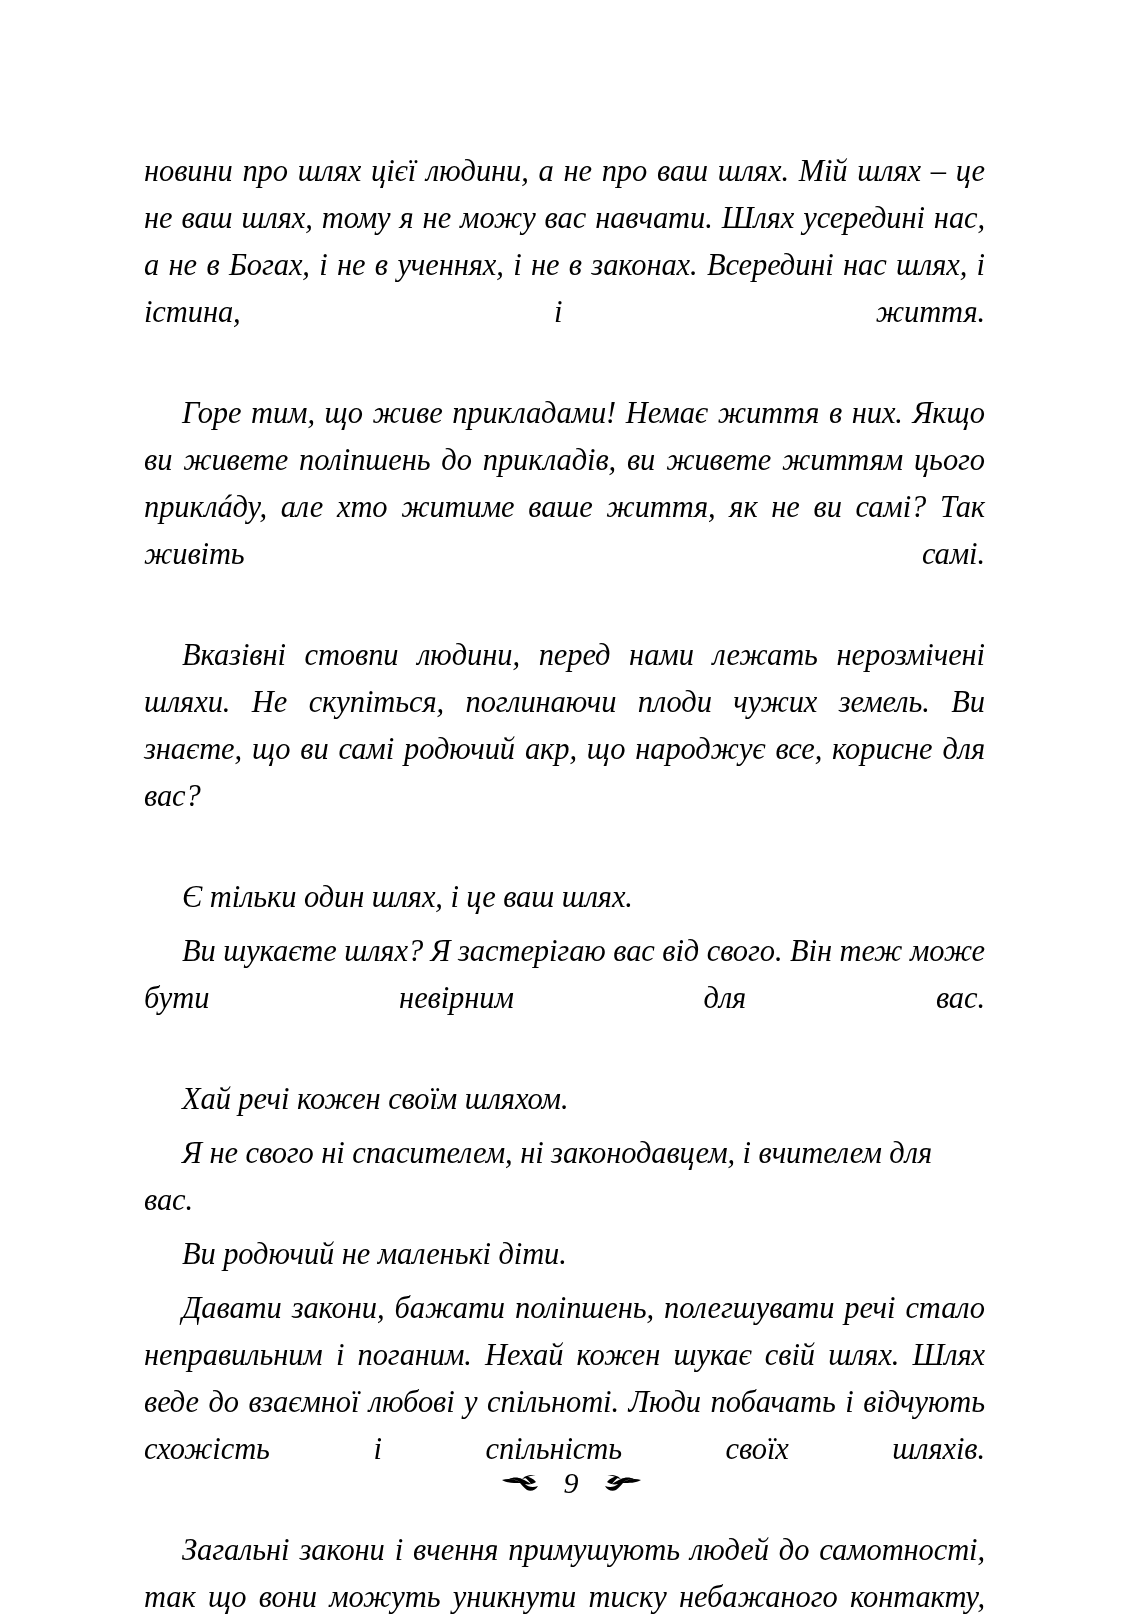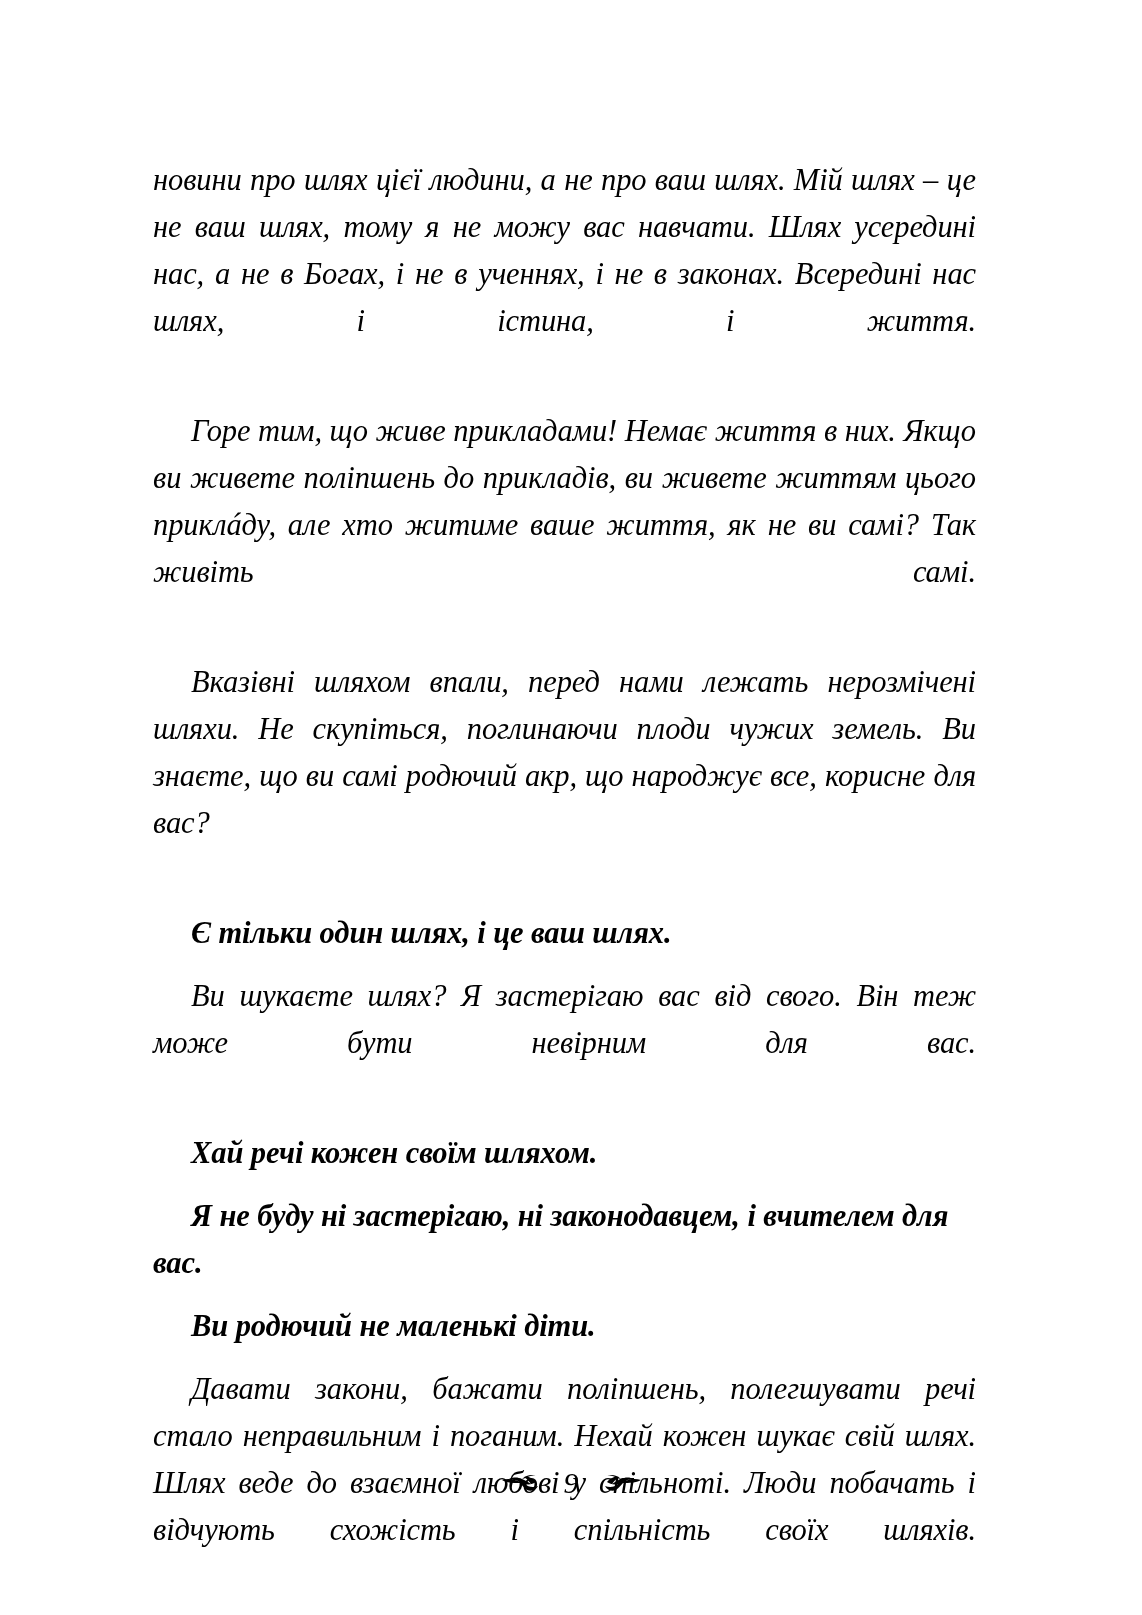--- a/index.html
+++ b/index.html
@@ -19,21 +19,21 @@
     overflow: hidden;
     box-sizing: border-box;
   }
   .text-block {
     position: absolute;
     left: 137px;
     top: 141px;
     width: 855px;
   }
   .para {
-    margin: 16px;
+    margin: 7px;
     font-style: italic;
     font-weight: 400;
     font-size: 30.5px;
     line-height: 47px;
     color: #000000;
     text-align: justify;
     text-indent: 38px;
     letter-spacing: -0.1px;
     word-spacing: 0px;
     -webkit-font-smoothing: none;
@@ -43,21 +43,20 @@
     content: "";
     display: inline-block;
     width: 100%;
   }
   .para.no-indent {
     text-indent: 0;
   }
   
   .para.short {
     text-align: left;
-    font-weight: bold;
   }
   .para.short::after { content: none; display: none; }
 
   .footer {
     position: absolute;
     left: 0;
     top: 1468px;
     width: 1142px;
     text-align: center;
     display: flex;
@@ -83,25 +82,25 @@
   .ornament.right { transform: scaleX(-1); }
 </style>
 </head>
 <body>
 
 <div class="page">
 
   <div class="text-block">
     <p class="para no-indent">новини про шлях цієї людини, а не про ваш шлях. Мій шлях – це не ваш шлях, тому я не можу вас навчати. Шлях усередині нас, а не в Богах, і не в ученнях, і не в законах. Всередині нас шлях, і істина, і життя.</p>
     <p class="para">Горе тим, що живе прикладами! Немає життя в них. Якщо ви живете поліпшень до прикладів, ви живете життям цього приклáду, але хто житиме ваше життя, як не ви самі? Так живіть самі.</p>
-    <p class="para">Вказівні шляхом впали, перед нами лежать нерозмічені шляхи. Не скупіться, поглинаючи плоди чужих земель. Ви знаєте, що ви самі родючий акр, що народжує все, корисне для вас?</p>
+    <p class="para">Вказівні стовпи людини, перед нами лежать нерозмічені шляхи. Не скупіться, поглинаючи плоди чужих земель. Ви знаєте, що ви самі родючий акр, що народжує все, корисне для вас?</p>
     <p class="para short">Є тільки один шлях, і це ваш шлях.</p>
     <p class="para">Ви шукаєте шлях? Я застерігаю вас від свого. Він теж може бути невірним для вас.</p>
     <p class="para short">Хай речі кожен своїм шляхом.</p>
-    <p class="para short">Я не буду ні застерігаю, ні законодавцем, і вчителем для вас.</p>
+    <p class="para short">Я не свого ні спасителем, ні законодавцем, і вчителем для вас.</p>
     <p class="para short">Ви родючий не маленькі діти.</p>
     <p class="para">Давати закони, бажати поліпшень, полегшувати речі стало неправильним і поганим. Нехай кожен шукає свій шлях. Шлях веде до взаємної любові у спільноті. Люди побачать і відчують схожість і спільність своїх шляхів.</p>
     <p class="para">Загальні закони і вчення примушують людей до самотності, так що вони можуть уникнути тиску небажаного контакту, але самотність робить людей жорстокими і злісними.</p>
 
   </div>
 
   <div class="footer">
     <span class="ornament left">
       <svg viewBox="0 0 46 26" width="46" height="26" aria-hidden="true">
         <path d="M2 9 C8 7, 14 8, 20 11 C17 9, 13 8, 9 8 C13 6, 18 6, 22 8 L22 8 C25 9, 28 11, 31 13 C29 10, 27 8, 24 6 C28 5, 33 7, 36 11 C33 13, 29 14, 25 13 C28 16, 33 17, 38 15 C36 19, 31 21, 27 19 C24 17, 22 14, 20 12 C14 12, 7 12, 2 9 Z" fill="currentColor"></path>

